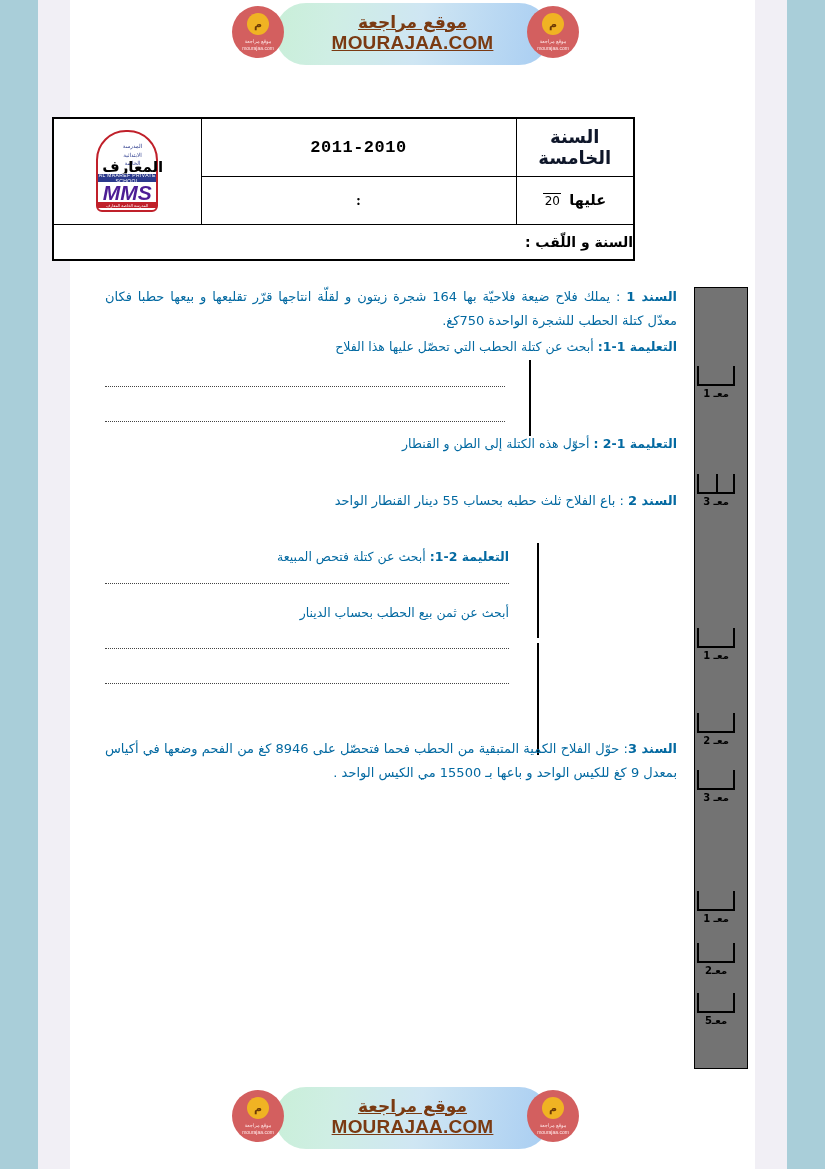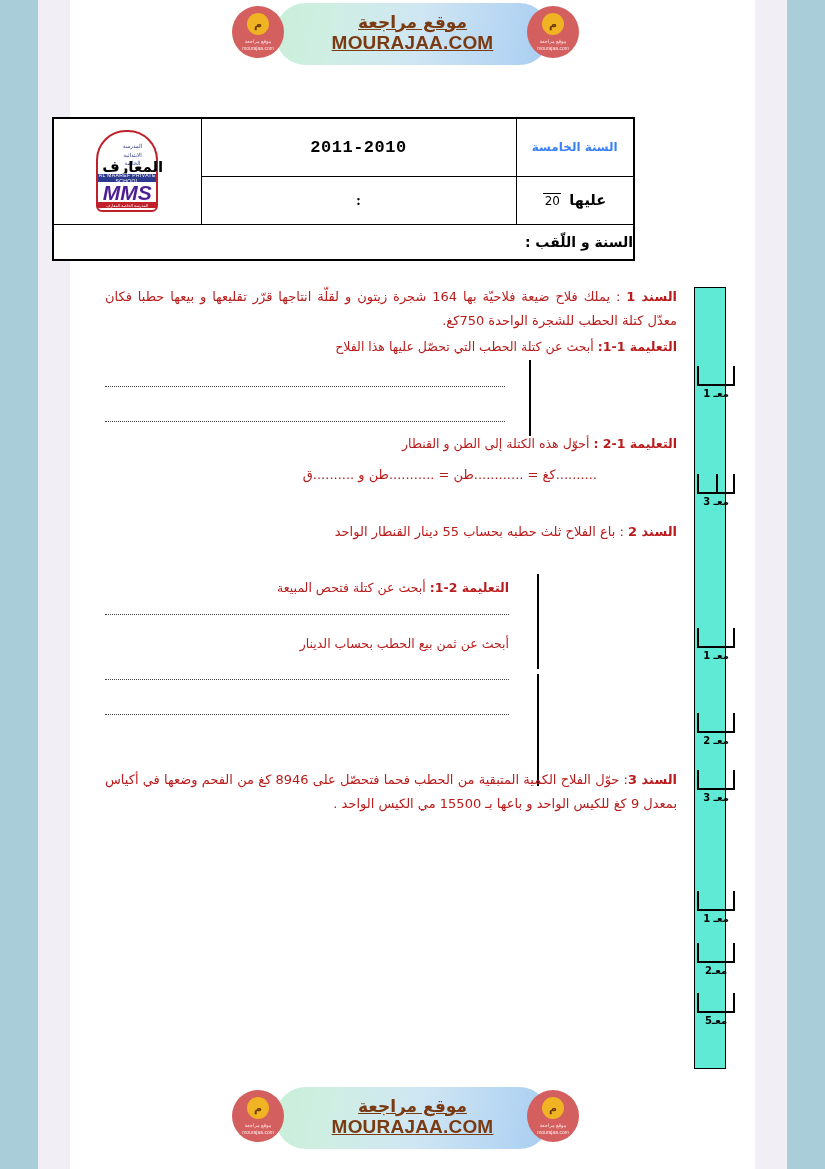--- a/index.html
+++ b/index.html
@@ -126,23 +126,23 @@
     border-collapse: collapse;
     background: #fff;
   }
   .head-table td { border: 1.2px solid #000; padding: 0; vertical-align: middle; }
 
   .cell-year {
     width: 118px;
     height: 58px;
     text-align: center;
     font-family: "DejaVu Sans", sans-serif;
-    font-size: 12px;
-    font-weight: bold;
-    color: #3b82f6;
+    font-size: 18px;
+    font-weight: bold;
+    color: #0f172a;
     margin-top: 14px;
   }
   .cell-session {
     height: 58px;
     text-align: center;
     font-family: Liberation Mono, monospace;
     font-size: 17px;
     font-weight: bold;
     letter-spacing: 0.5px;
     direction: ltr;
@@ -246,21 +246,21 @@
   }
 
   
   .body-area {
     position: absolute;
     left: 105px;
     top: 285px;
     width: 572px;
     direction: rtl;
     font-family: "DejaVu Sans", sans-serif;
-    color: #b91c1c;
+    color: #0369a1;
   }
 
   .para {
     font-size: 13px;
     line-height: 1.85;
     text-align: justify;
     margin: 0;
     direction: rtl;
   }
   .para b, .lbl { font-weight: bold; }
@@ -287,24 +287,24 @@
     position: absolute;
     width: 0;
     border-right: 2px solid #000;
   }
 
   
   .score-col {
     position: absolute;
     left: 694px;
     top: 287px;
-    width: 32px;
+    width: 54px;
     height: 782px;
     border: 1.6px solid #000;
-    background: #5eead4;
+    background: #737373;
   }
   .score-box {
     position: absolute;
     left: 2px;
     width: 38px;
     border-bottom: 2px solid #000;
     border-left: 2px solid #000;
     border-right: 2px solid #000;
     height: 20px;
   }
@@ -407,21 +407,20 @@
     <div style="position:relative; height:78px; margin-top:4px;">
       <div class="vrule" style="right:146px; top:2px; height:76px;"></div>
       <div class="dots" style="position:absolute; right:172px; left:0; top:28px;"></div>
       <div class="dots" style="position:absolute; right:172px; left:0; top:63px;"></div>
     </div>
 
     <div class="inst" style="text-align:right;">
       <b>التعليمة 1-2 :</b><span class="q"> أحوّل هذه الكتلة إلى الطن و القنطار</span>
     </div>
 
-    <div class="convline" style="margin-top:16px; padding-right:80px; text-align:right;">..........كغ = ............طن = ...........طن و ..........ق</div>
   </div>
 
   <div style="position:relative; margin-top:38px;">
     <p class="para" style="text-align:right;">
       <b class="lbl">السند 2</b><span> : باع الفلاح ثلث حطبه بحساب 55 دينار القنطار الواحد</span>
     </p>
 
     <div style="position:relative; height:212px; margin-top:30px;">
       <div class="vrule" style="right:138px; top:0; height:95px;"></div>
       <div class="vrule" style="right:138px; top:100px; height:112px;"></div>

